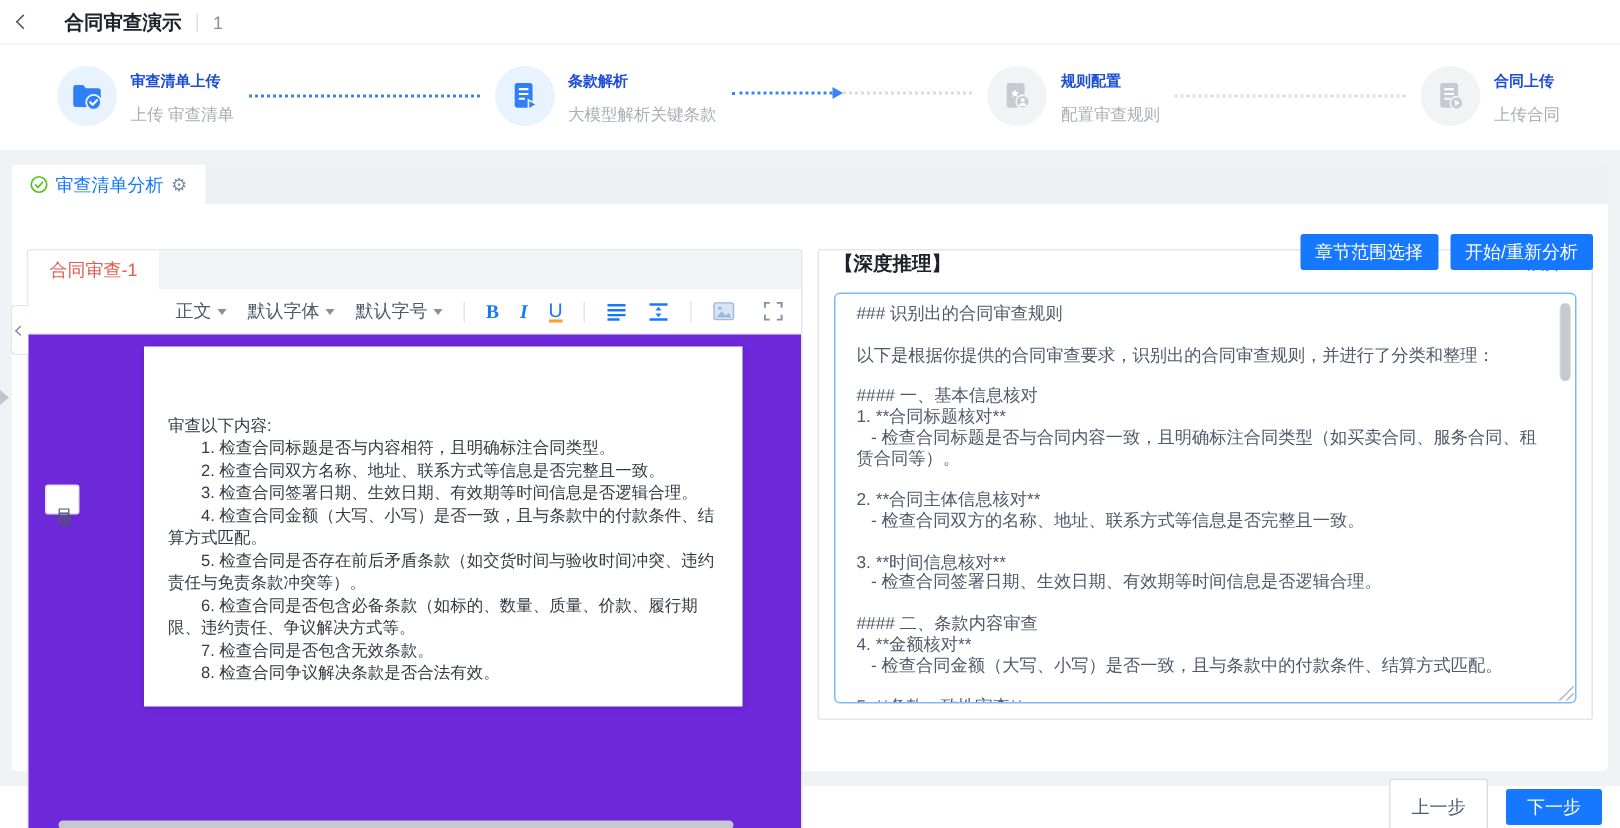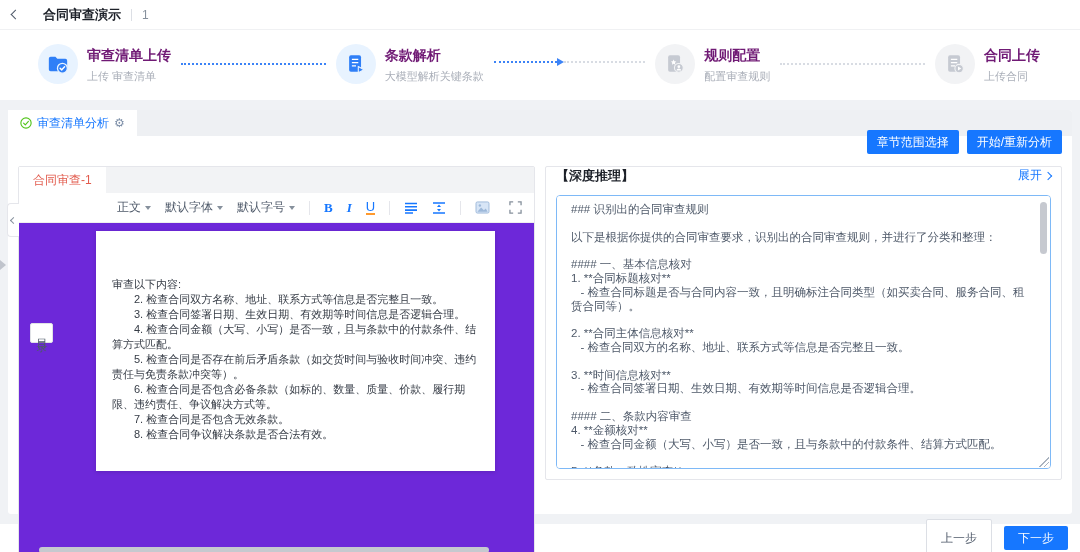--- a/index.html
+++ b/index.html
@@ -14,37 +14,37 @@
   .topbar-sep { width:1px; height:12px; background:#dcdfe5; margin:0 10px; }
   .topbar-count { font-size:12px; color:#86909c; }
 
   
   .stepper { height:70px; background:#fff; display:flex; align-items:flex-start; padding:14px 40px 0 38px; flex:0 0 auto; }
   .step { display:flex; flex:0 0 auto; }
   .step-icon { width:40px; height:40px; border-radius:50%; display:flex; align-items:center; justify-content:center; flex:0 0 auto; }
   .step-icon.on  { background:#e8f3ff; }
   .step-icon.off { background:#f2f3f5; }
   .step-text { margin-left:9px; padding-top:3px; }
-  .step-title { font-size:14px; font-weight:bold; color:#701a75; line-height:16px; }
+  .step-title { font-size:10px; font-weight:bold; color:#1d4ed8; line-height:16px; }
   .step-sub { font-size:11px; color:#a9aeb8; margin-top:6px; }
   .conn { flex:1 1 auto; margin:19px 10px 0 10px; }
   .conn.done { border-top:2px dotted #3c83f6; }
   .conn.pending { border-top:2px dotted #d8dce3; }
   .conn.progress { display:flex; align-items:center; margin-top:14px; }
   .conn.progress .seg-b { flex:0 0 42%; border-top:2px dotted #3c83f6; }
   .conn.progress .seg-g { flex:1; border-top:2px dotted #d8dce3; }
   .arrow-r { width:0; height:0; border-left:7px solid #3c83f6; border-top:4px solid transparent; border-bottom:4px solid transparent; }
 
   
   .main-card { margin:10px 8px 0; height:404px; background:#fff; border-radius:3px; position:relative; flex:0 0 auto; }
   .card-tabbar { height:26px; background:#eef0f3; border-radius:3px 3px 0 0; display:flex; }
   .card-tab { background:#fff; display:inline-flex; align-items:center; gap:5px; padding:0 12px; font-size:12px; color:#1677ff; }
   .gear { font-size:12px; color:#7d8fa8; line-height:1; }
 
-  .actions-row { position:absolute; top:20px; right:10px; display:flex; gap:8px; }
+  .actions-row { position:absolute; top:46px; right:10px; display:flex; gap:8px; }
   .btn-primary { background:#1677ff; color:#fff; border:none; border-radius:2px; height:24px; padding:0 10px; font-size:12px; cursor:pointer; font-family:inherit; }
 
   .panels { display:flex; gap:10px; padding:0 10px; margin-top:30px; }
 
   
   .editor-panel { width:517px; flex:0 0 auto; height:416px; border:1px solid #e5e6eb; border-radius:2px; display:flex; flex-direction:column; position:relative; background:#fff; }
   .editor-tabbar { height:26px; background:#f2f3f5; display:flex; flex:0 0 auto; }
   .editor-tab { background:#fff; padding:0 14px; font-size:12px; color:#e25b4d; display:flex; align-items:center; }
   .editor-toolbar { height:30px; border-bottom:1px solid #efefef; display:flex; align-items:center; gap:14px; padding-left:98px; padding-right:12px; flex:0 0 auto; background:#fff; }
   .tb-dd { font-size:12px; color:#4e5969; display:inline-flex; align-items:center; gap:4px; cursor:pointer; }
@@ -239,20 +239,21 @@
             </svg>
           <svg class="tb-right" width="13" height="13" viewBox="0 0 14 14">
               <path stroke="#86909c" stroke-width="1.4" fill="none" d="M1 4.5V1h3.5M9.5 1H13v3.5M13 9.5V13H9.5M4.5 13H1V9.5"></path>
             </svg>
         </div>
 
         <div class="doc-area">
           <div class="toc-tab">目录</div>
           <div class="doc-page">
             <p>审查以下内容:</p>
+            <p class="item">1. 检查合同标题是否与内容相符，且明确标注合同类型。</p>
             <p class="item">2. 检查合同双方名称、地址、联系方式等信息是否完整且一致。</p>
             <p class="item">3. 检查合同签署日期、生效日期、有效期等时间信息是否逻辑合理。</p>
             <p class="item">4. 检查合同金额（大写、小写）是否一致，且与条款中的付款条件、结算方式匹配。</p>
             <p class="item">5. 检查合同是否存在前后矛盾条款（如交货时间与验收时间冲突、违约责任与免责条款冲突等）。</p>
             <p class="item">6. 检查合同是否包含必备条款（如标的、数量、质量、价款、履行期限、违约责任、争议解决方式等。</p>
             <p class="item">7. 检查合同是否包含无效条款。</p>
             <p class="item">8. 检查合同争议解决条款是否合法有效。</p>
           </div>
           <div class="hscroll">
               <div class="thumb"></div>

